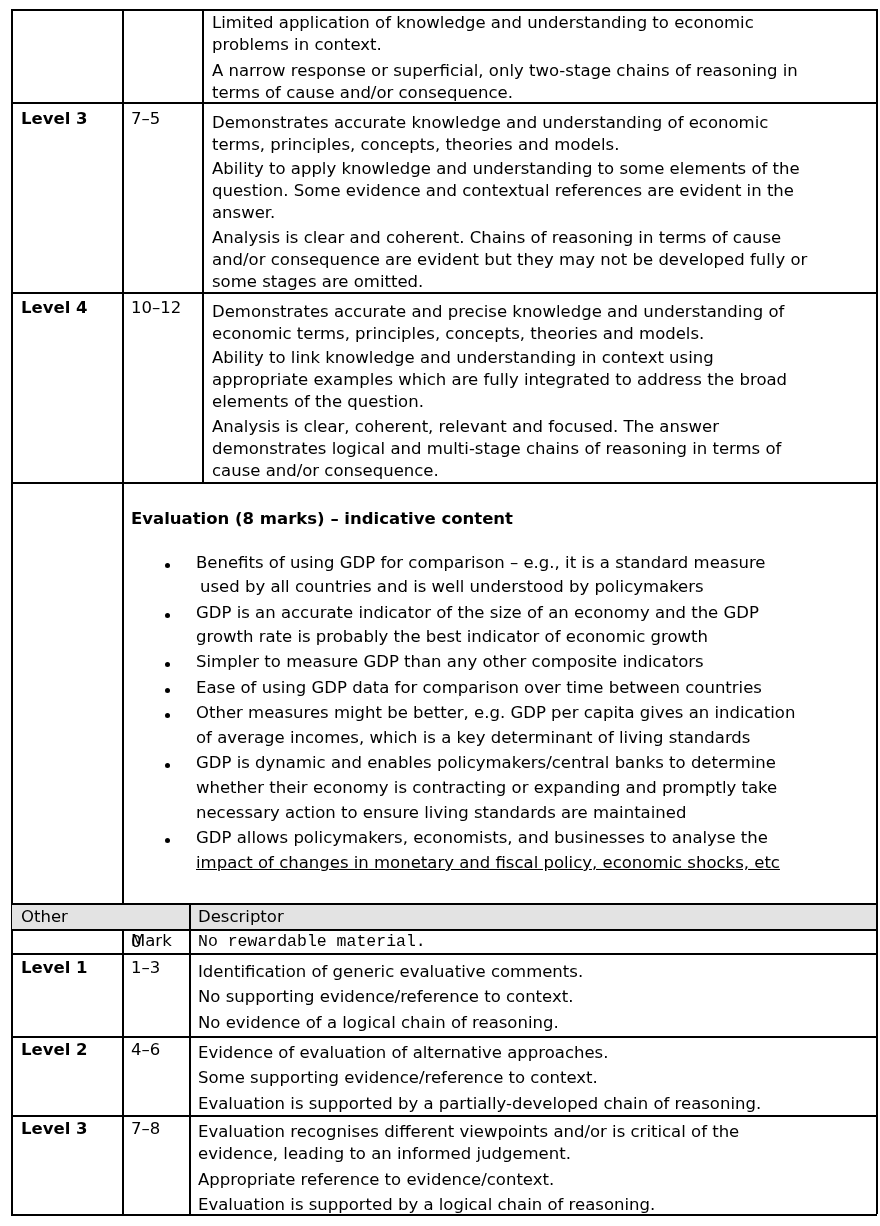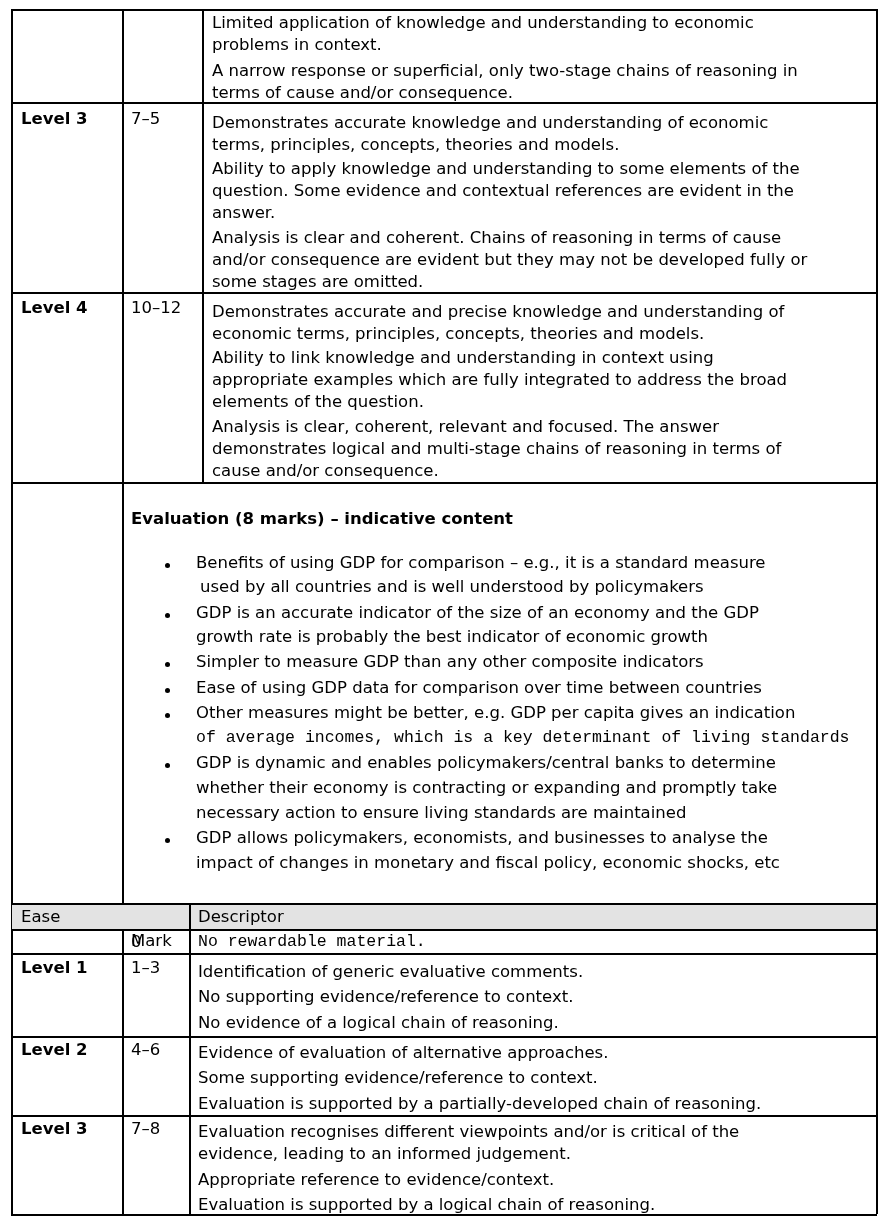--- a/index.html
+++ b/index.html
@@ -66,43 +66,43 @@
   <div class="txt" style="left:196px;top:626px;">growth rate is probably the best indicator of economic growth</div>
 
   <div class="bullet" style="left:165px;top:662px;"></div>
   <div class="txt" style="left:196px;top:651px;">Simpler to measure GDP than any other composite indicators</div>
 
   <div class="bullet" style="left:165px;top:688px;"></div>
   <div class="txt" style="left:196px;top:677px;">Ease of using GDP data for comparison over time between countries</div>
 
   <div class="bullet" style="left:165px;top:713px;"></div>
   <div class="txt" style="left:196px;top:702px;">Other measures might be better, e.g. GDP per capita gives an indication</div>
-  <div class="txt" style="left:196px;top:727px;font-family:Liberation Mono, monospace;">of average incomes, which is a key determinant of living standards</div>
+  <div class="txt" style="left:196px;top:727px;">of average incomes, which is a key determinant of living standards</div>
 
   <div class="bullet" style="left:165px;top:763px;"></div>
   <div class="txt" style="left:196px;top:752px;">GDP is dynamic and enables policymakers/central banks to determine</div>
   <div class="txt" style="left:196px;top:777px;">whether their economy is contracting or expanding and promptly take</div>
   <div class="txt" style="left:196px;top:802px;">necessary action to ensure living standards are maintained</div>
 
   <div class="bullet" style="left:165px;top:838px;"></div>
   <div class="txt" style="left:196px;top:827px;">GDP allows policymakers, economists, and businesses to analyse the</div>
-  <div class="txt" style="left:196px;top:852px;">impact of changes in monetary and fiscal policy, economic shocks, etc</div>
+  <div class="txt" style="left:196px;top:852px;text-decoration:underline;">impact of changes in monetary and fiscal policy, economic shocks, etc</div>
 </div>
 
 <div>
   <div class="hdr-bg" style="left: 12px; top: 904px; width: 864px; height: 25px; background: rgb(227, 227, 227);"></div>
   <div class="hl" style="left:11px;top:903px;width:866px;"></div>
   <div class="hl" style="left:11px;top:929px;width:866px;"></div>
   <div class="hl" style="left:11px;top:953px;width:866px;"></div>
   <div class="hl" style="left:11px;top:1036px;width:866px;"></div>
   <div class="hl" style="left:11px;top:1115px;width:866px;"></div>
   <div class="hl" style="left:11px;top:1214px;width:866px;"></div>
   <div class="vl" style="left:189px;top:903px;height:312px;"></div>
 
-  <div class="txt" style="left:21px;top:906px;">Ease</div>
+  <div class="txt" style="left:21px;top:906px;">Other</div>
   <div class="txt" style="left:131px;top:930px;">Mark</div>
   <div class="txt" style="left:198px;top:906px;">Descriptor</div>
 
   <div class="txt" style="left:131px;top:931px;">0</div>
   <div class="txt" style="left:198px;top:931px;font-family:Liberation Mono, monospace;">No rewardable material.</div>
 
   <div class="txt bold" style="left:21px;top:957px;">Level 1</div>
   <div class="txt" style="left:131px;top:957px;">1–3</div>
   <div class="txt" style="left:198px;top:961px;">Identification of generic evaluative comments.</div>
   <div class="txt" style="left:198px;top:986px;">No supporting evidence/reference to context.</div>

